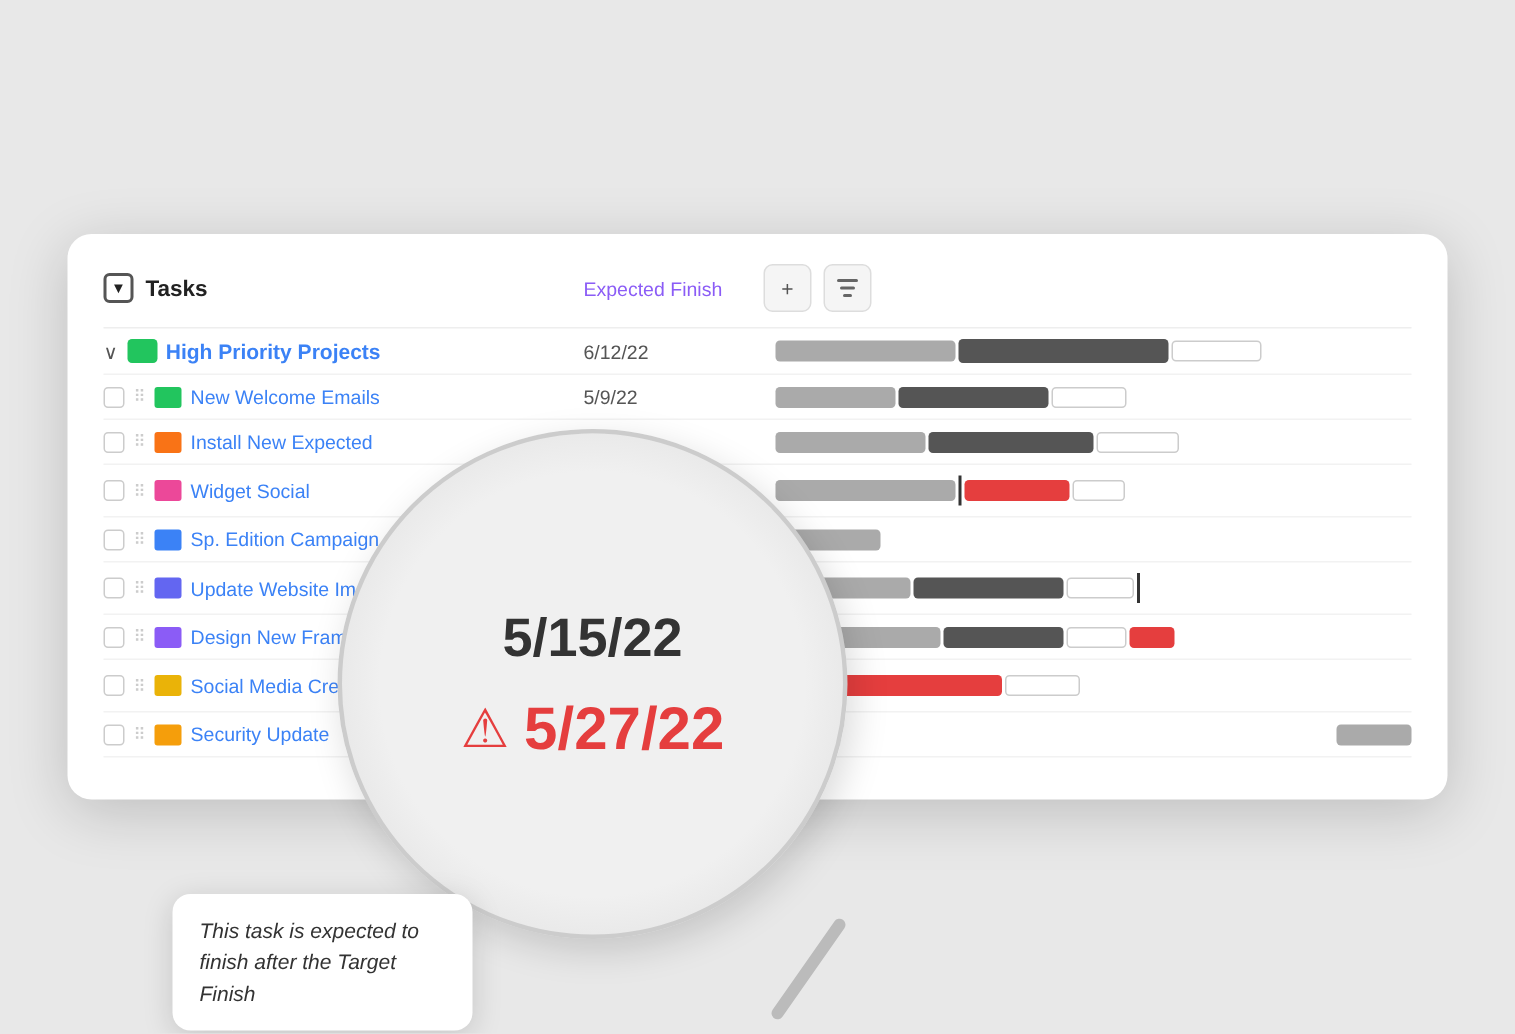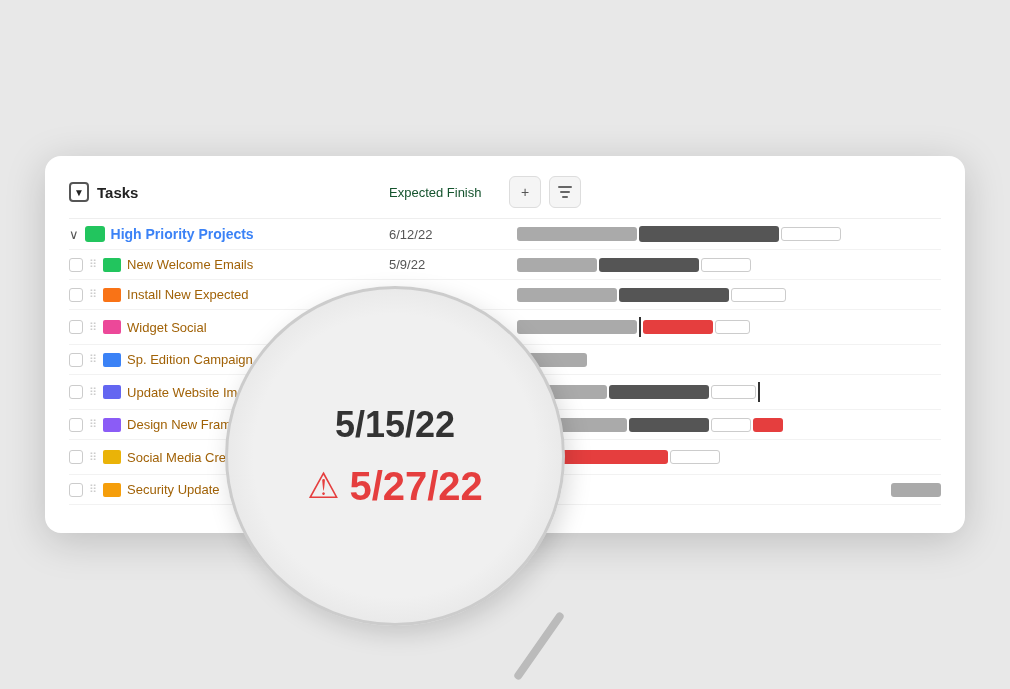--- a/index.html
+++ b/index.html
@@ -31,21 +31,21 @@
       display: flex;
       align-items: center;
       gap: 8px;
       font-weight: 600;
       font-size: 15px;
       color: #222;
     }
     .col-expected {
       width: 120px;
       font-size: 13px;
-      color: #14532d;
+      color: #8b5cf6;
       font-weight: 500;
     }
     .col-schedule {
       flex: 1;
       font-size: 13px;
       color: #666;
       font-weight: 500;
     }
     .header-actions {
       display: flex;
@@ -102,21 +102,21 @@
       flex-shrink: 0;
     }
     .folder-icon {
       width: 18px;
       height: 14px;
       border-radius: 2px;
       flex-shrink: 0;
     }
     .task-name {
       font-size: 13px;
-      color: #a16207;
+      color: #3b82f6;
       font-weight: 500;
       cursor: pointer;
     }
     .task-name.parent {
       font-size: 14px;
       font-weight: 600;
       color: #3b82f6;
     }
     .task-expected {
       width: 120px;
@@ -436,13 +436,16 @@
       <span class="mag-date-normal">5/15/22</span>
       <div class="mag-date-warn">
         <span class="mag-warn-icon">⚠</span>
         <span class="mag-date-red">5/27/22</span>
       </div>
     </div>
   </div>
 
   <div class="mag-handle"></div>
 
+  <div class="tooltip-box">
+    <span>This task is expected to finish after the Target Finish</span>
+  </div>
 </div>
 
 </body></html>

